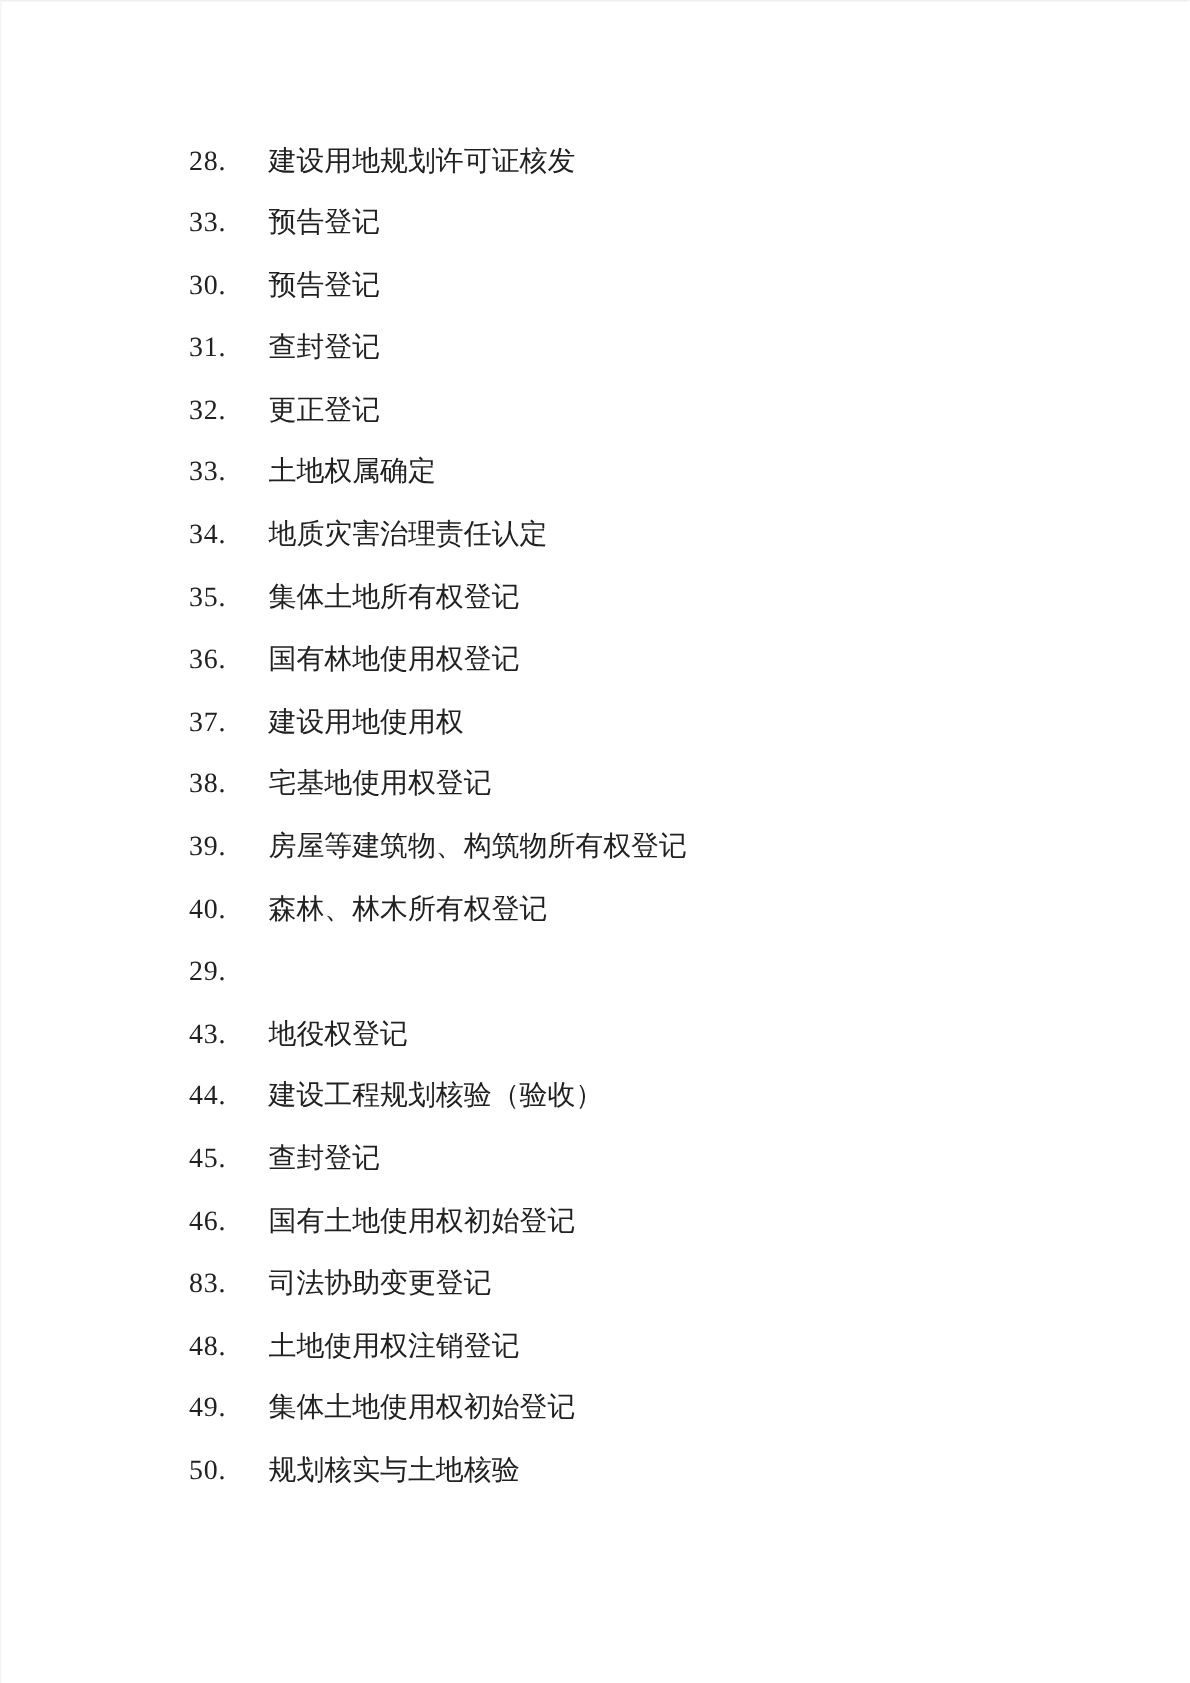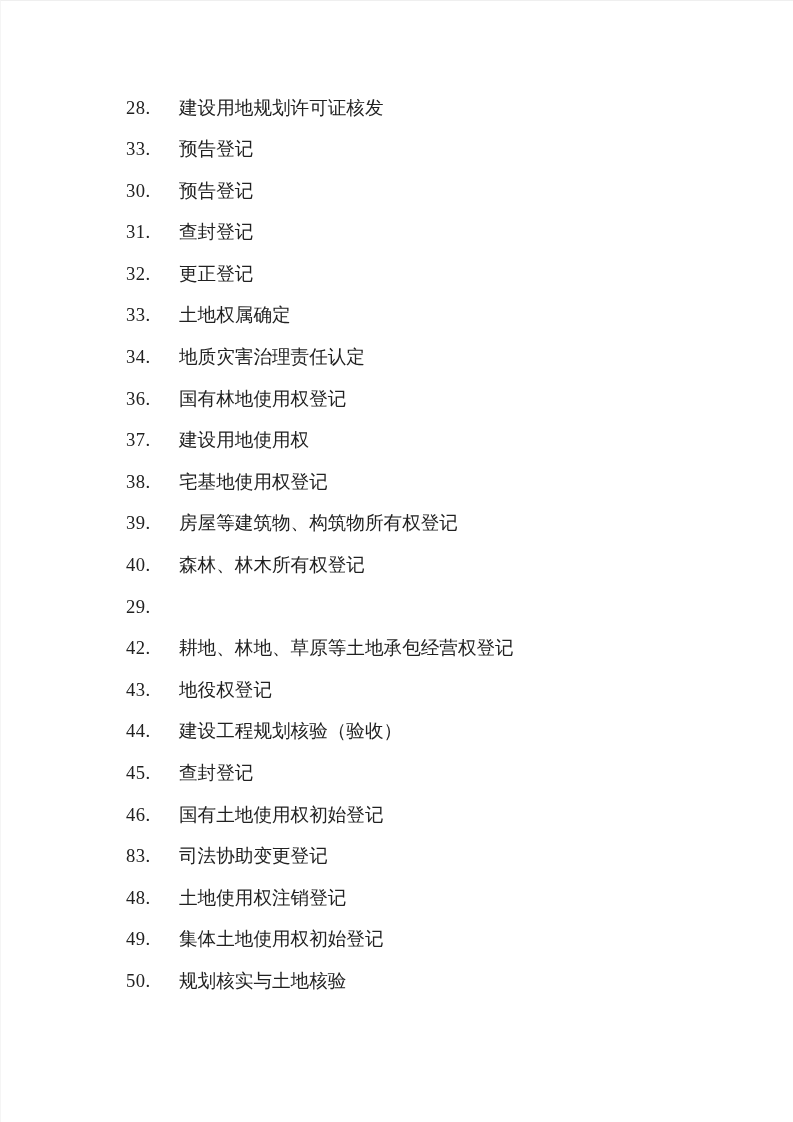--- a/index.html
+++ b/index.html
@@ -76,20 +76,24 @@
   <li class="row">
     <span class="num">33.</span>
     <span class="txt">土地权属确定</span>
   </li>
 
   <li class="row">
     <span class="num">34.</span>
     <span class="txt">地质灾害治理责任认定</span>
   </li>
 
+  <li class="row">
+    <span class="num">35.</span>
+    <span class="txt">集体土地所有权登记</span>
+  </li>
 
   <li class="row">
     <span class="num">36.</span>
     <span class="txt">国有林地使用权登记</span>
   </li>
 
   <li class="row">
     <span class="num">37.</span>
     <span class="txt">建设用地使用权</span>
   </li>
@@ -106,24 +110,20 @@
 
   <li class="row">
     <span class="num">40.</span>
     <span class="txt">森林、林木所有权登记</span>
   </li>
 
   <li class="row">
     <span class="num">29.</span>
   </li>
 
-  <li class="row">
-    <span class="num">42.</span>
-    <span class="txt">耕地、林地、草原等土地承包经营权登记</span>
-  </li>
 
   <li class="row">
     <span class="num">43.</span>
     <span class="txt">地役权登记</span>
   </li>
 
   <li class="row">
     <span class="num">44.</span>
     <span class="txt">建设工程规划核验（验收）</span>
   </li>

